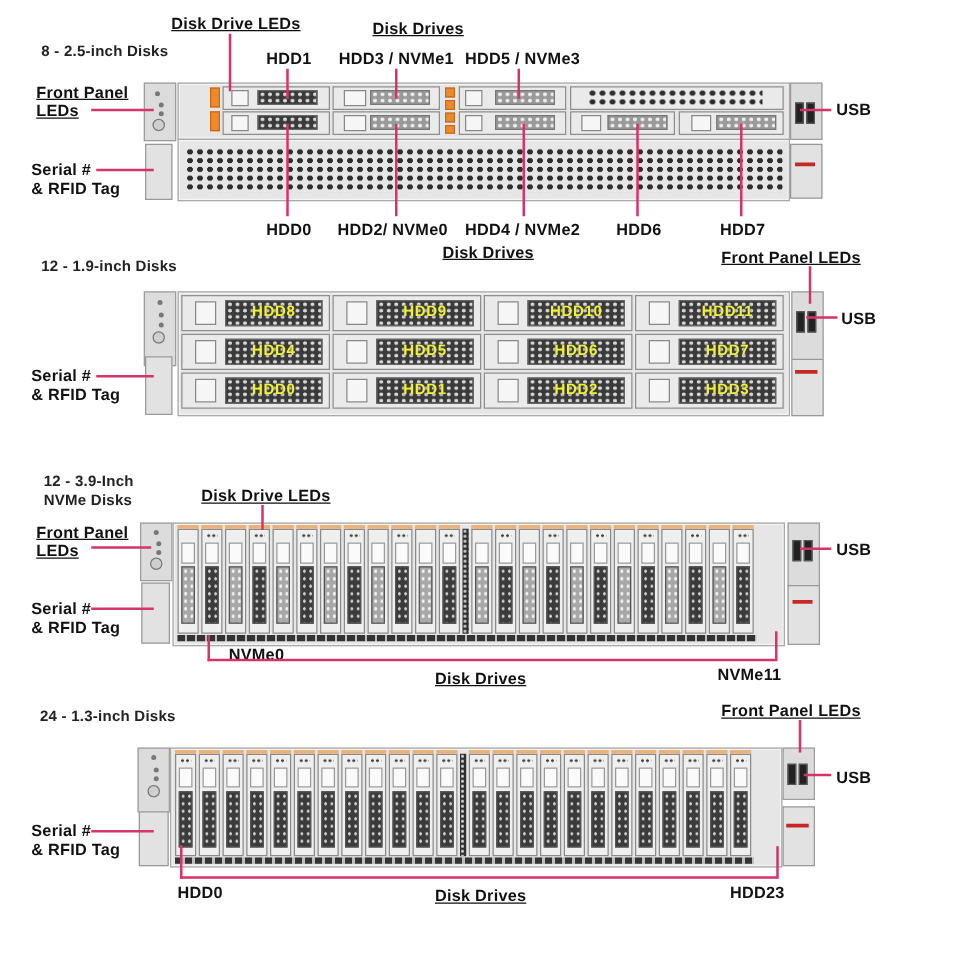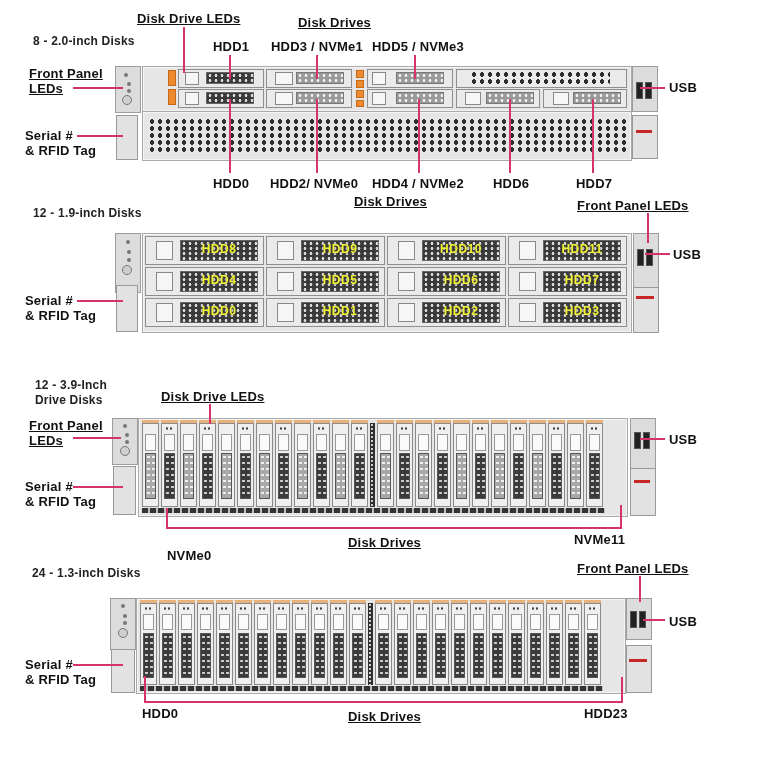--- a/index.html
+++ b/index.html
@@ -28,21 +28,21 @@
   .slotgrill.light{background-color:#a8a8a8;background-image:radial-gradient(circle,#f0f0f0 1.2px,transparent 1.5px);}
   .slotled{position:absolute;height:3px;background-image:radial-gradient(circle,#444 1px,transparent 1.3px);background-size:4px 3px;}
   .topstrip{position:absolute;height:3px;background:#e9b27a;}
   .bottomrail{position:absolute;height:5px;background-color:#bdbdbd;background-image:repeating-linear-gradient(90deg,#333 0 6px,#bdbdbd 6px 8px);}
   .midbar{position:absolute;background-color:#2f2f2f;background-image:radial-gradient(circle,#cfcfcf 1px,transparent 1.3px);background-size:4px 4px;}
 </style>
 </head>
 <body>
 
 <div>
-  <div class="lbl sec" style="left:33px;top:34px;">8 - 2.0-inch Disks</div>
+  <div class="lbl sec" style="left:33px;top:34px;">8 - 2.5-inch Disks</div>
   <div class="lbl u" style="left:137px;top:11px;">Disk Drive LEDs</div>
   <div class="lbl u" style="left:298px;top:15px;">Disk Drives</div>
   <div class="lbl" style="left:213px;top:39px;">HDD1</div>
   <div class="lbl" style="left:271px;top:39px;">HDD3 / NVMe1</div>
   <div class="lbl" style="left:372px;top:39px;">HDD5 / NVMe3</div>
   <div class="lbl u" style="left:29px;top:66px;"><span>Front Panel</span><br><span>LEDs</span></div>
   <div class="lbl" style="left:25px;top:128px;"><span>Serial #</span><br><span>&amp; RFID Tag</span></div>
   <div class="lbl" style="left:669px;top:80px;">USB</div>
   <div class="lbl" style="left:213px;top:176px;">HDD0</div>
   <div class="lbl" style="left:270px;top:176px;">HDD2/ NVMe0</div>
@@ -182,26 +182,26 @@
   <div class="usbport" style="left:646px;top:249px;"></div>
   <div class="tag" style="left:633px;top:287px;width:24px;height:44px;"></div>
   <div class="oracle" style="left:636px;top:296px;width:18px;"></div>
 
   <div class="line" style="left:647px;top:213px;width:2px;height:30px;"></div>
   <div class="line" style="left:645px;top:253px;width:25px;height:2px;"></div>
   <div class="line" style="left:77px;top:300px;width:46px;height:2px;"></div>
 </div>
 
 <div>
-  <div class="lbl sec" style="left:35px;top:378px;"><span>12 - 3.9-Inch</span><br><span>Drive Disks</span></div>
+  <div class="lbl sec" style="left:35px;top:378px;"><span>12 - 3.9-Inch</span><br><span>NVMe Disks</span></div>
   <div class="lbl u" style="left:161px;top:389px;">Disk Drive LEDs</div>
   <div class="lbl u" style="left:29px;top:418px;"><span>Front Panel</span><br><span>LEDs</span></div>
   <div class="lbl" style="left:25px;top:479px;"><span>Serial #</span><br><span>&amp; RFID Tag</span></div>
   <div class="lbl" style="left:669px;top:432px;">USB</div>
-  <div class="lbl" style="left:167px;top:548px;">NVMe0</div>
+  <div class="lbl" style="left:167px;top:516px;padding-left:16px;">NVMe0</div>
   <div class="lbl u" style="left:348px;top:535px;">Disk Drives</div>
   <div class="lbl" style="left:574px;top:532px;">NVMe11</div>
 
   <div class="ear" style="left:112px;top:418px;width:24px;height:45px;"></div>
   <div class="dot" style="left:123px;top:424px;"></div>
   <div class="dot" style="left:125px;top:433px;"></div>
   <div class="dot" style="left:125px;top:440px;"></div>
   <div class="btn" style="left:120px;top:446px;"></div>
   <div class="tag" style="left:113px;top:466px;width:21px;height:47px;"></div>
   <div class="chassis" style="left:138px;top:418px;width:488px;height:97px;"></div>

